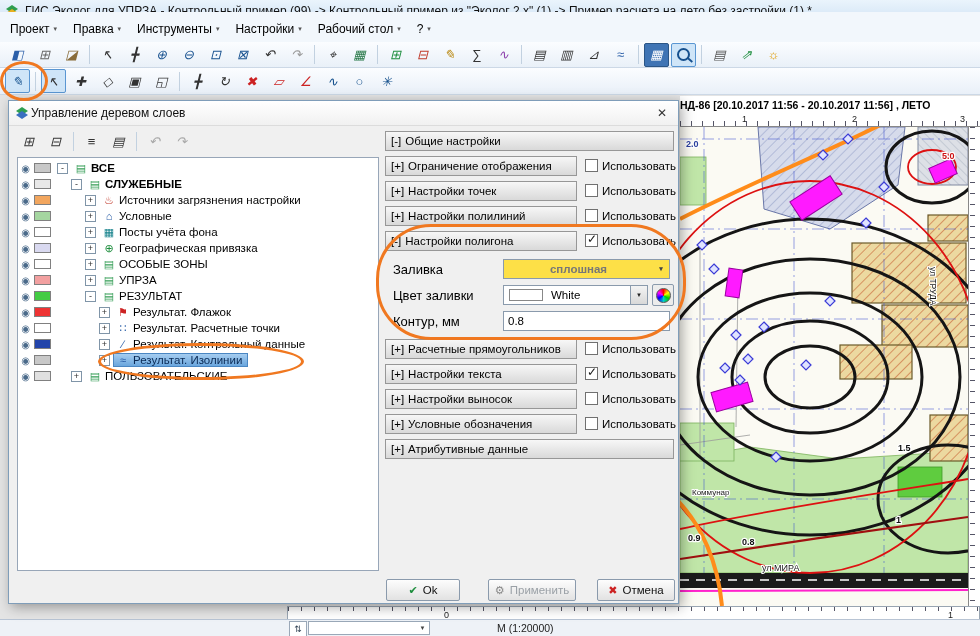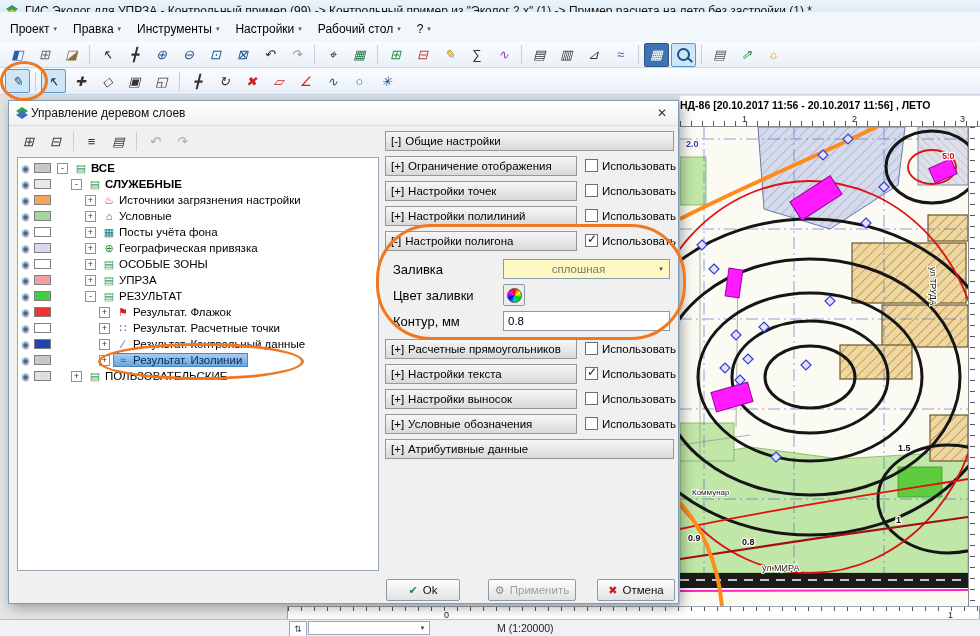--- a/index.html
+++ b/index.html
@@ -79,21 +79,21 @@
     border:1px solid #979797;display:flex;align-items:center;gap:4px;padding-left:5px;font-size:11.5px;box-sizing:border-box;}
   .shdr.full{width:289px;}
   .suse{position:absolute;left:200px;top:3px;display:flex;align-items:center;gap:4px;font-size:11.5px;}
   .cb{width:13px;height:13px;background:#fff;border:1px solid #707070;position:relative;box-sizing:border-box;flex:none;}
   .cb.checked::after{content:"✓";position:absolute;left:1px;top:-3px;font-size:12px;color:#1a1a1a;}
   .pblock{position:relative;margin-bottom:5px;}
   .field{height:26px;display:flex;align-items:center;}
   .flabel{width:118px;padding-left:8px;font-size:13px;flex:none;box-sizing:border-box;}
   .combo{flex:1;height:20px;border:1px solid #8a9aac;background:#fff;display:flex;align-items:center;
     margin-right:4px;box-sizing:border-box;font-size:11.5px;}
-  .combo.gray{background:#fef9c3;color:#777;}
+  .combo.gray{background:#fde047;color:#777;font-weight:bold;}
   .ctext{flex:1;padding:0 3px;white-space:nowrap;overflow:hidden;}
   .ctext.center{text-align:center;}
   .carrow{width:16px;text-align:center;font-size:7px;color:#444;flex:none;}
   .cbtn{width:17px;height:18px;background:linear-gradient(#f3f3f3,#d8d8d8);border-left:1px solid #8a9aac;
     display:flex;align-items:center;justify-content:center;font-size:6px;color:#222;flex:none;box-sizing:border-box;}
   .cswatch{width:34px;height:12px;border:1px solid #888;margin:0 5px;flex:none;box-sizing:border-box;}
   .cwheel{width:20px;height:20px;border:1px solid #8a9aac;background:#ececec;border-radius:2px;
     display:flex;align-items:center;justify-content:center;flex:none;}
   .cwheel-inner{width:13px;height:13px;border-radius:50%;
     background:conic-gradient(#f00,#ff0,#0c0,#0cc,#00f,#f0f,#f00);border:1px solid #555;}
@@ -651,20 +651,25 @@
       <div class="pblock">
         <div class="field">
           <span class="flabel">Заливка</span>
           <div class="combo gray">
             <span class="ctext center">сплошная</span>
             <span class="carrow">▾</span>
           </div>
         </div>
         <div class="field">
           <span class="flabel">Цвет заливки</span>
+          <div class="combo">
+            <span class="cswatch" style="background-color: rgb(255, 255, 255);"></span>
+            <span class="ctext">White</span>
+            <span class="cbtn">▼</span>
+          </div>
           <span class="cwheel">
               <span class="cwheel-inner"></span>
             </span>
         </div>
         <div class="field">
           <span class="flabel">Контур, мм</span>
           <input class="tinput" value="0.8" style="">
         </div>
       </div>
 

